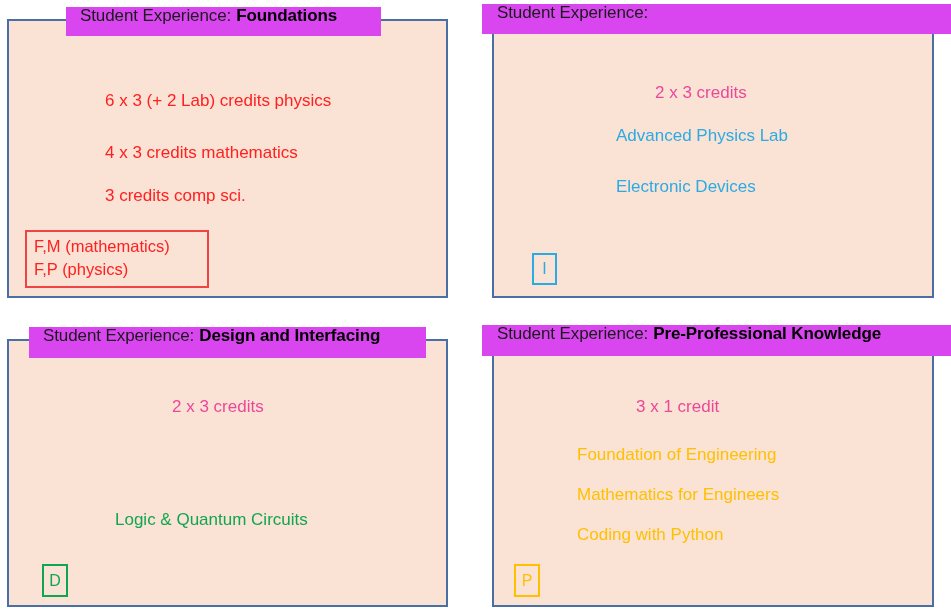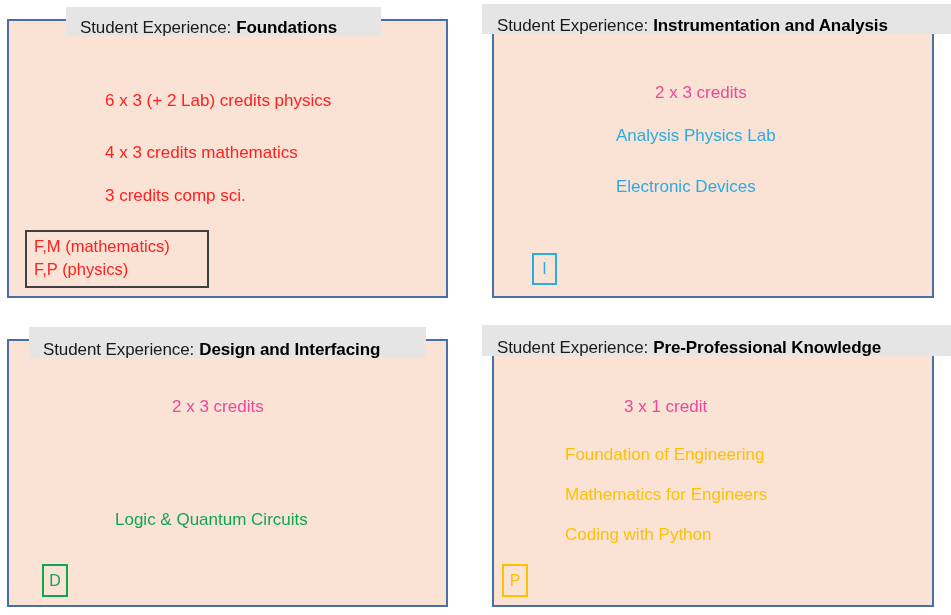--- a/index.html
+++ b/index.html
@@ -27,23 +27,23 @@
     position: absolute;
     box-sizing: border-box;
     background: #FAE2D5;
     border: 2px solid #4A6FA5;
   }
 
   
   .panel-header {
     position: absolute;
     box-sizing: border-box;
-    background: #e5e5e5;
+    background: #d946ef;
     display: flex;
-    align-items: flex-end;
+    align-items: flex-start;
     white-space: nowrap;
     line-height: 1;
   }
   .panel-header .hdr-prefix {
     font-size: 17px;
     font-weight: 400;
     color: #1A1A1A;
     letter-spacing: -0.1px;
   }
   .panel-header .hdr-topic {
@@ -71,21 +71,21 @@
     position: absolute;
     font-size: 17px;
     line-height: 1.2;
     white-space: nowrap;
   }
 
   
   .key-box {
     position: absolute;
     box-sizing: border-box;
-    border: 2px solid #404040;
+    border: 2px solid #ef4444;
     padding: 3px 7px 5px 7px;
   }
   .key-box .key-line {
     font-size: 16.5px;
     line-height: 1.42;
     color: #FF2020;
     white-space: nowrap;
   }
 
   
@@ -133,26 +133,25 @@
     <div class="key-box" style="left:18px; top:211px; width:184px; height:58px;">
       <div class="key-line">F,M (mathematics)</div>
       <div class="key-line">F,P (physics)</div>
     </div>
   </div>
 
   <div class="panel" style="left:492px; top:31px; width:442px; height:267px;"></div>
 
   <div class="panel-header" style="left:482px; top:4px; width:469px; height:30px; padding-left:15px;">
     <span class="hdr-prefix">Student Experience:</span>
-    <span class="hdr-topic">Instrumentation and Analysis</span>
   </div>
 
   <div class="panel-body" style="left:492px; top:31px; width:442px; height:267px;">
     <div class="credit-line clr-black" style="left:163px; top:52px;">2 x 3 credits</div>
-    <div class="course-line clr-blue" style="left:124px; top:95px;">Analysis Physics Lab</div>
+    <div class="course-line clr-blue" style="left:124px; top:95px;">Advanced Physics Lab</div>
     <div class="course-line clr-blue" style="left:124px; top:146px;text-align:right;">Electronic Devices</div>
 
     <div class="badge bdr-blue clr-blue" style="left:40px; top:222px; width:25px; height:32px;">I</div>
   </div>
 
   <div class="panel" style="left:7px; top:339px; width:441px; height:268px;"></div>
 
   <div class="panel-header" style="left:29px; top:327px; width:397px; height:31px; padding-left:14px;">
     <span class="hdr-prefix">Student Experience:</span>
     <span class="hdr-topic">Design and Interfacing</span>
@@ -165,21 +164,21 @@
     <div class="badge bdr-green clr-green" style="left:35px; top:225px; width:26px; height:33px;">D</div>
   </div>
 
   <div class="panel" style="left:492px; top:351px; width:442px; height:256px;"></div>
 
   <div class="panel-header" style="left:482px; top:325px; width:469px; height:31px; padding-left:15px;">
     <span class="hdr-prefix">Student Experience:</span>
     <span class="hdr-topic">Pre-Professional Knowledge</span>
   </div>
 
-  <div class="panel-body" style="left:464px; top:351px; width:442px; height:256px;padding-left:16px;">
+  <div class="panel-body" style="left:476px; top:351px; width:442px; height:256px;padding-left:16px;">
     <div class="credit-line clr-black" style="left:160px; top:46px;">3 x 1 credit</div>
     <div class="course-line clr-gold" style="left:101px; top:134px;">Mathematics for Engineers</div>
     <div class="course-line clr-gold" style="left:101px; top:94px;">Foundation of Engineering</div>
     <div class="course-line clr-gold" style="left:101px; top:174px;text-align:center;">Coding with Python</div>
 
     <div class="badge bdr-gold clr-gold" style="left:38px; top:213px; width:26px; height:33px;">P</div>
   </div>
 
 </div>
 

